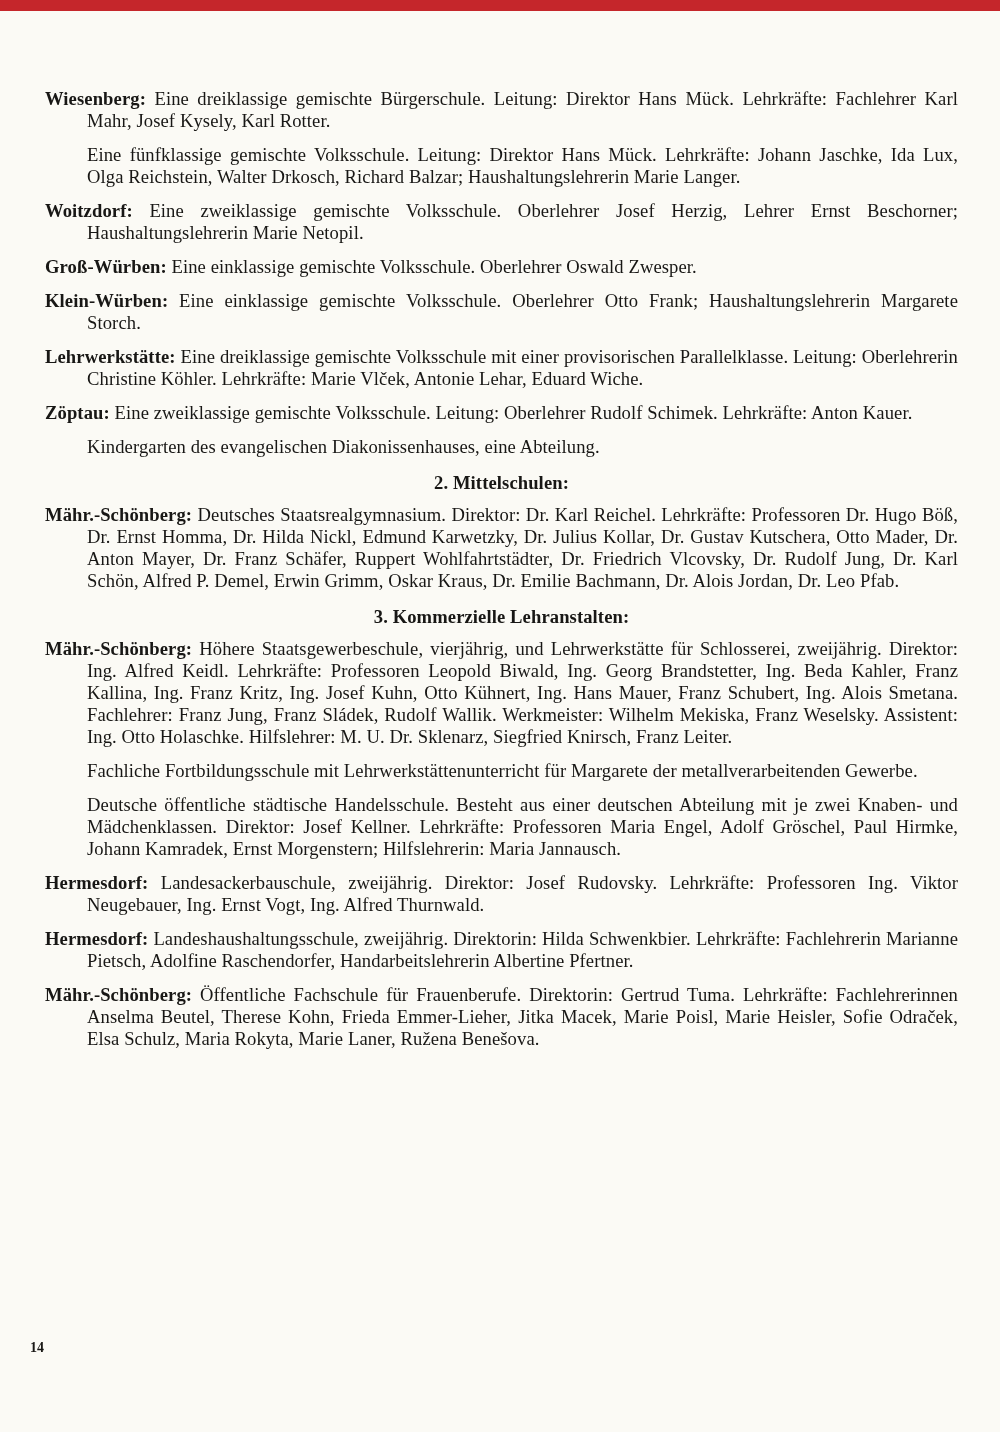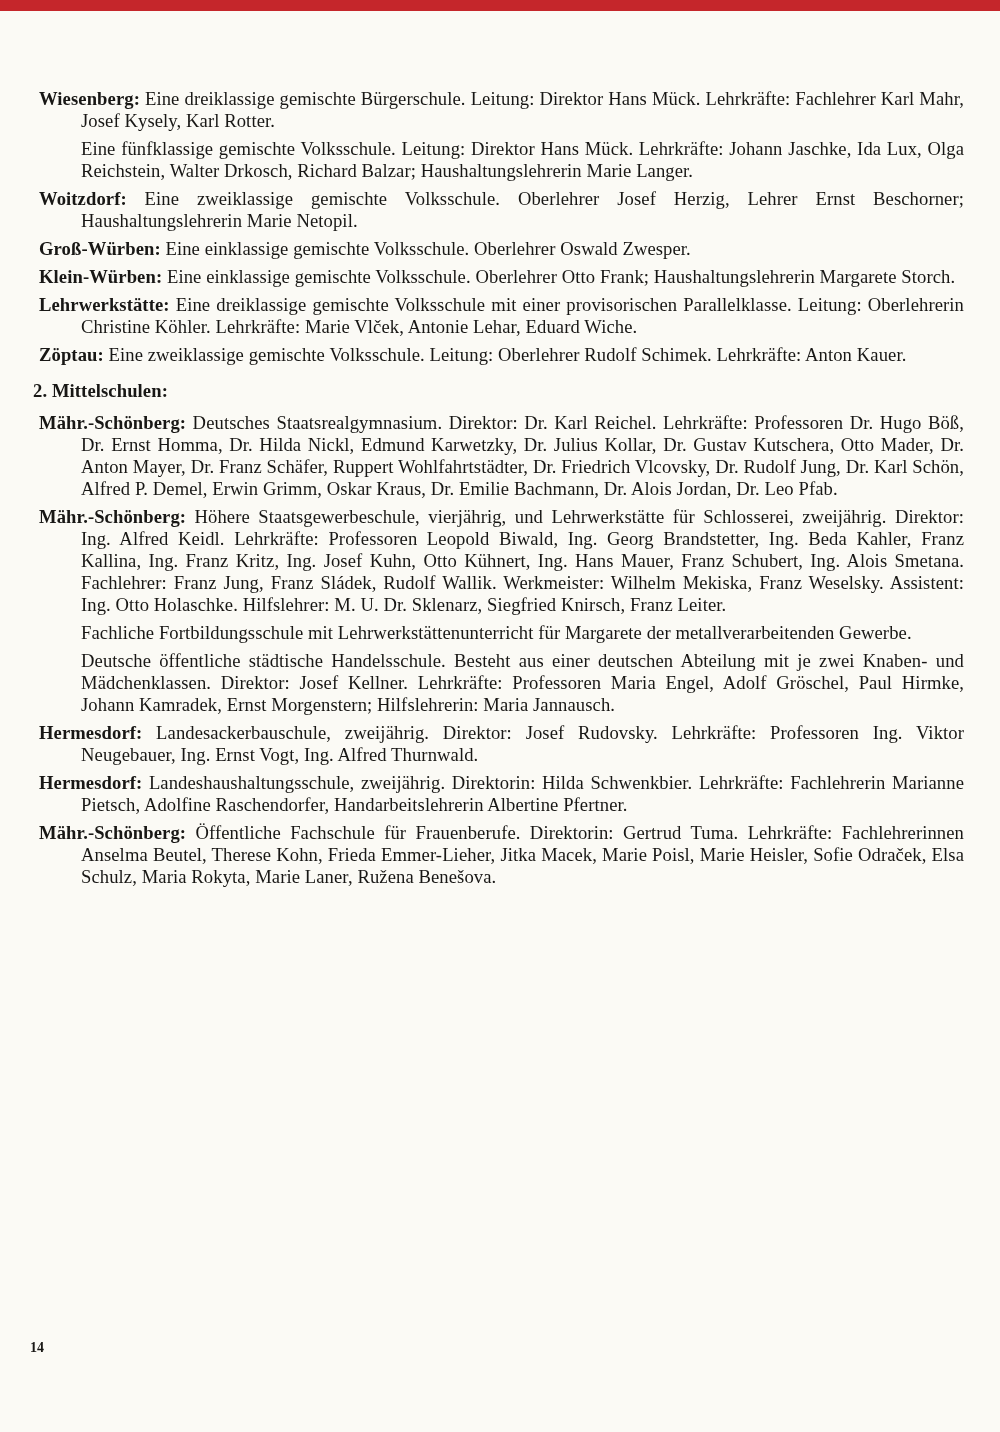--- a/index.html
+++ b/index.html
@@ -19,34 +19,35 @@
     width: 100%;
     height: 11px;
     background: #c5262b;
   }
   .content {
     padding: 84px 30px 0 33px;
     font-size: 18.6px;
     line-height: 22px;
     letter-spacing: 0.1px;
   }
-  p { margin: 6px; }
+  p { margin: 12px; }
   .entry {
     text-align: justify;
     padding-left: 42px;
     text-indent: -42px;
     margin-top: 4px;
   }
   .entry b { font-weight: bold; }
   .sub {
     text-align: justify;
     padding-left: 42px;
     margin-top: 0;
   }
   .heading {
+    text-align: center;
     font-weight: bold;
     margin: 14px 0 10px 0;
     font-size: 18.6px;
   }
   .pagenum {
     position: absolute;
     left: 30px;
     top: 1340px;
     font-weight: bold;
     font-size: 14px;
@@ -58,22 +59,24 @@
 <div class="page">
   <div class="redbar" style="background: rgb(197, 38, 43);"></div>
   <div class="content" id="doc">
       <p class="entry"><b>Wiesenberg: </b>Eine dreiklassige gemischte Bürgerschule. Leitung: Direktor Hans Mück. Lehrkräfte: Fachlehrer Karl Mahr, Josef Kysely, Karl Rotter.</p>
       <p class="sub">Eine fünfklassige gemischte Volksschule. Leitung: Direktor Hans Mück. Lehrkräfte: Johann Jaschke, Ida Lux, Olga Reichstein, Walter Drkosch, Richard Balzar; Haushaltungslehrerin Marie Langer.</p>
       <p class="entry"><b>Woitzdorf: </b>Eine zweiklassige gemischte Volksschule. Oberlehrer Josef Herzig, Lehrer Ernst Beschorner; Haushaltungslehrerin Marie Netopil.</p>
       <p class="entry"><b>Groß-Würben: </b>Eine einklassige gemischte Volksschule. Oberlehrer Oswald Zwesper.</p>
       <p class="entry"><b>Klein-Würben: </b>Eine einklassige gemischte Volksschule. Oberlehrer Otto Frank; Haushaltungslehrerin Margarete Storch.</p>
       <p class="entry"><b>Lehrwerkstätte: </b>Eine dreiklassige gemischte Volksschule mit einer provisorischen Parallelklasse. Leitung: Oberlehrerin Christine Köhler. Lehrkräfte: Marie Vlček, Antonie Lehar, Eduard Wiche.</p>
       <p class="entry"><b>Zöptau: </b>Eine zweiklassige gemischte Volksschule. Leitung: Oberlehrer Rudolf Schimek. Lehrkräfte: Anton Kauer.</p>
+      <p class="sub">Kindergarten des evangelischen Diakonissenhauses, eine Abteilung.</p>
       <p class="heading">2. Mittelschulen:</p>
       <p class="entry"><b>Mähr.-Schönberg: </b>Deutsches Staatsrealgymnasium. Direktor: Dr. Karl Reichel. Lehrkräfte: Professoren Dr. Hugo Böß, Dr. Ernst Homma, Dr. Hilda Nickl, Edmund Karwetzky, Dr. Julius Kollar, Dr. Gustav Kutschera, Otto Mader, Dr. Anton Mayer, Dr. Franz Schäfer, Ruppert Wohlfahrtstädter, Dr. Friedrich Vlcovsky, Dr. Rudolf Jung, Dr. Karl Schön, Alfred P. Demel, Erwin Grimm, Oskar Kraus, Dr. Emilie Bachmann, Dr. Alois Jordan, Dr. Leo Pfab.</p>
+      <p class="heading">3. Kommerzielle Lehranstalten:</p>
       <p class="entry"><b>Mähr.-Schönberg: </b>Höhere Staatsgewerbeschule, vierjährig, und Lehrwerkstätte für Schlosserei, zweijährig. Direktor: Ing. Alfred Keidl. Lehrkräfte: Professoren Leopold Biwald, Ing. Georg Brandstetter, Ing. Beda Kahler, Franz Kallina, Ing. Franz Kritz, Ing. Josef Kuhn, Otto Kühnert, Ing. Hans Mauer, Franz Schubert, Ing. Alois Smetana. Fachlehrer: Franz Jung, Franz Sládek, Rudolf Wallik. Werkmeister: Wilhelm Mekiska, Franz Weselsky. Assistent: Ing. Otto Holaschke. Hilfslehrer: M. U. Dr. Sklenarz, Siegfried Knirsch, Franz Leiter.</p>
       <p class="sub">Fachliche Fortbildungsschule mit Lehrwerkstättenunterricht für Margarete der metallverarbeitenden Gewerbe.</p>
       <p class="sub">Deutsche öffentliche städtische Handelsschule. Besteht aus einer deutschen Abteilung mit je zwei Knaben- und Mädchenklassen. Direktor: Josef Kellner. Lehrkräfte: Professoren Maria Engel, Adolf Gröschel, Paul Hirmke, Johann Kamradek, Ernst Morgenstern; Hilfslehrerin: Maria Jannausch.</p>
       <p class="entry"><b>Hermesdorf: </b>Landesackerbauschule, zweijährig. Direktor: Josef Rudovsky. Lehrkräfte: Professoren Ing. Viktor Neugebauer, Ing. Ernst Vogt, Ing. Alfred Thurnwald.</p>
       <p class="entry"><b>Hermesdorf: </b>Landeshaushaltungsschule, zweijährig. Direktorin: Hilda Schwenkbier. Lehrkräfte: Fachlehrerin Marianne Pietsch, Adolfine Raschendorfer, Handarbeitslehrerin Albertine Pfertner.</p>
       <p class="entry"><b>Mähr.-Schönberg: </b>Öffentliche Fachschule für Frauenberufe. Direktorin: Gertrud Tuma. Lehrkräfte: Fachlehrerinnen Anselma Beutel, Therese Kohn, Frieda Emmer-Lieher, Jitka Macek, Marie Poisl, Marie Heisler, Sofie Odraček, Elsa Schulz, Maria Rokyta, Marie Laner, Ružena Benešova.</p>
     </div>
   <div class="pagenum">14</div>
 </div>
 

